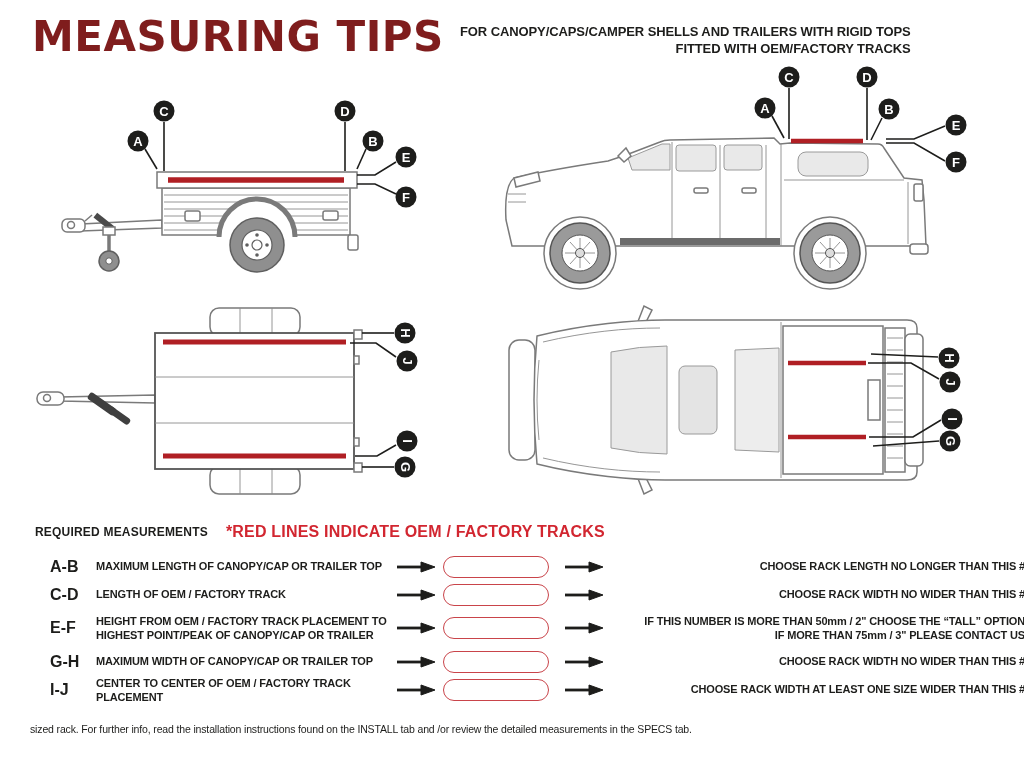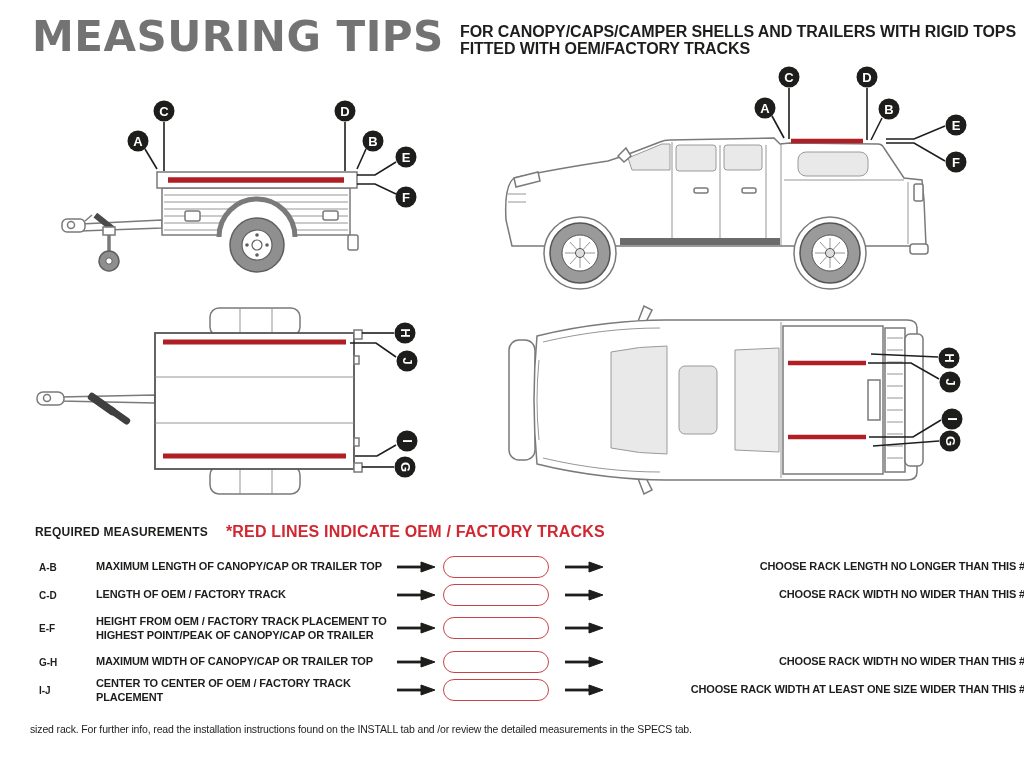--- a/index.html
+++ b/index.html
@@ -1,38 +1,38 @@
 <!DOCTYPE html>
 <html><head>
 <meta charset="utf-8">
 <style>
   html,body { margin:0; padding:0; background:#ffffff; }
   .page { position:relative; width:1024px; height:768px; background:#fff; overflow:hidden;
           font-family:"Liberation Sans", sans-serif; color:#1d1d1b; }
 
   .title { position:absolute; left:32px; top:12px; font-family:"DejaVu Sans", sans-serif;
-           font-weight:bold; font-size:42px; letter-spacing:0.5px; color:#737373; }
-  .subtitle { position:absolute; left:460px; top:23px; font-weight:bold; font-size:16px;
-              line-height:17px; letter-spacing:-0.1px; color:#1d1d1b; }
+           font-weight:bold; font-size:42px; letter-spacing:0.5px; color:#7f1d1d; }
+  .subtitle { position:absolute; left:460px; top:23px; font-weight:bold; font-size:13px;
+              line-height:17px; letter-spacing:-0.1px; color:#1d1d1b;text-align:right; }
 
   .diag { position:absolute; }
   .callout circle { fill:#1d1d1b; }
   .callout text { font:bold 13px "Liberation Sans", sans-serif; fill:#ffffff; text-anchor:middle; }
   .leader { stroke:#1d1d1b; stroke-width:1.6; fill:none; }
   .art  { stroke:#7a7a7a; stroke-width:1.5; fill:#ffffff; }
   .thin { stroke:#8a8a8a; stroke-width:0.9; fill:none; }
   .glass { fill:#e9e9e9; stroke:#9a9a9a; stroke-width:1; }
 
   .legend { position:absolute; left:35px; top:523px; display:flex; gap:18px; align-items:center; }
   .legend-heading { font-weight:bold; font-size:12px; letter-spacing:0.2px; color:#1d1d1b; }
   .legend-note { font-weight:bold; font-size:16px; letter-spacing:0.2px; color:#d22630; }
 
   .m-row { position:absolute; left:35px; width:990px; height:22px; }
   .m-row > * { position:absolute; top:50%; transform:translateY(-50%); }
-  .code { left:4px; width:46px; font-weight:bold; font-size:10px; }
+  .code { left:15px; width:46px; font-weight:bold; font-size:16px; }
   .desc { left:53px; width:314px; font-weight:bold; font-size:11px; line-height:13.5px; letter-spacing:-0.15px;padding-left:8px; }
   .arr1 { left:362px; height:12px; }
   .oval { left:408px; width:104px; height:20px; border:1.5px solid #c9444a; border-radius:11px; background:#fff; }
   .arr2 { left:530px; height:12px; }
   .inst { left:575px; width:415px; font-weight:bold; font-size:11px; line-height:13.5px; letter-spacing:-0.15px;text-align:right; }
   .arrow-svg line, .arrow-svg polygon { stroke:#1d1d1b; fill:#1d1d1b; }
 
   .footnote { position:absolute; left:22px; top:722px; font-size:10.5px; line-height:14.5px;
               letter-spacing:-0.15px; color:#1d1d1b; white-space:nowrap; }
   .footnote .l2 { padding-left:8px; }
@@ -316,20 +316,24 @@
       </span>
     <svg class="arr1 arrow-svg" width="38" height="12">
         <line x1="0" y1="6" x2="25" y2="6" stroke-width="2.8"></line>
         <polygon points="24,1 38,6 24,11"></polygon>
       </svg>
     <span class="oval"></span>
     <svg class="arr2 arrow-svg" width="38" height="12">
         <line x1="0" y1="6" x2="25" y2="6" stroke-width="2.8"></line>
         <polygon points="24,1 38,6 24,11"></polygon>
       </svg>
+    <span class="inst">
+        <div>IF THIS NUMBER IS MORE THAN 50mm / 2" CHOOSE THE “TALL” OPTION</div>
+        <div>IF MORE THAN 75mm / 3" PLEASE CONTACT US</div>
+      </span>
   </div>
 
   <div class="m-row" style="top:651px">
     <span class="code">G-H</span>
     <span class="desc"><span>MAXIMUM  WIDTH OF CANOPY/CAP OR TRAILER TOP</span></span>
     <svg class="arr1 arrow-svg" width="38" height="12">
         <line x1="0" y1="6" x2="25" y2="6" stroke-width="2.8"></line>
         <polygon points="24,1 38,6 24,11"></polygon>
       </svg>
     <span class="oval"></span>

